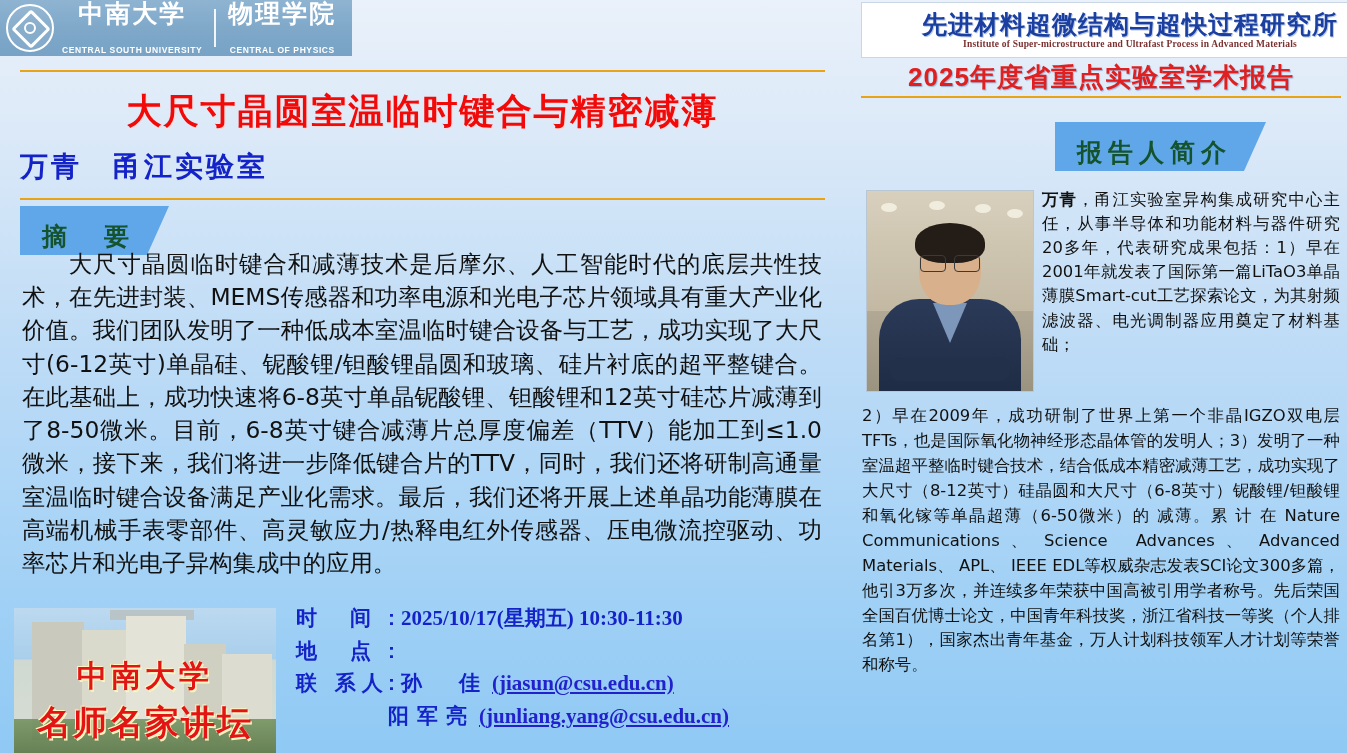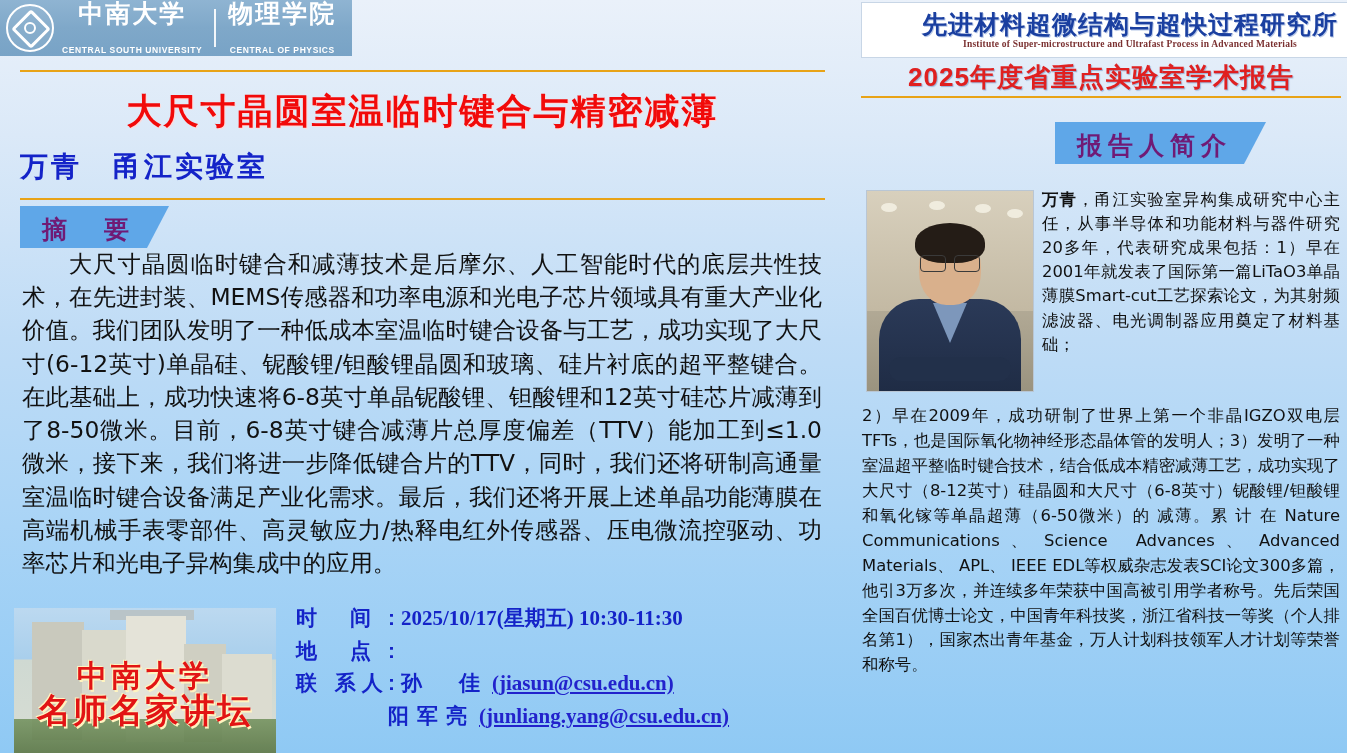--- a/index.html
+++ b/index.html
@@ -70,23 +70,23 @@
     color:#f10a0a;font-size:35px;font-weight:bold;letter-spacing:2px;
     text-shadow:1px 1px 0 #ffd9d9;
   }
   .speaker-line{
     position:absolute;left:20px;top:148px;width:805px;
     color:#1423c8;font-size:28px;font-weight:bold;letter-spacing:3px;
   }
 
   
   .tag{
-    position:absolute;height:38px;background:#5fa7e8;color:#701a75;
+    position:absolute;height:38px;background:#5fa7e8;color:#14532d;
     font-size:25px;font-weight:bold;letter-spacing:6px;
-    display:flex;align-items:center;padding:4px 34px 0 22px;
+    display:flex;align-items:center;padding:11px 34px 0 22px;
     clip-path:polygon(0 0,100% 0,calc(100% - 22px) 100%,0 100%);
   }
   .tag-abstract{left:20px;top:206px;}
   .tag-bio{left:1055px;top:122px;background:#5fa7e8;}
 
   
   .abstract{
     position:absolute;left:22px;top:248px;width:800px;
     font-size:23.4px;color:#111;line-height:1.42;text-align:justify;
     text-indent:2em;
@@ -124,21 +124,21 @@
   .greenery{
     position:absolute;left:0;bottom:0;width:262px;height:34px;
     background:linear-gradient(180deg,#6f8f5a 0%,#53713f 100%);opacity:.85;
   }
   .forum-text{
     position:absolute;left:0;top:52px;width:262px;text-align:center;
     color:#e21414;font-weight:bold;line-height:1.08;
     text-shadow:1.5px 1.5px 0 #fff4c0,-1px -1px 0 #fff4c0;
   }
   .forum-l1{font-size:30px;letter-spacing:4px;}
-  .forum-l2{font-size:34px;letter-spacing:2px;margin-top:0;}
+  .forum-l2{font-size:34px;letter-spacing:2px;margin-top:12px;}
 
   
   .photo{
     position:absolute;left:866px;top:190px;width:166px;height:200px;
     background:linear-gradient(180deg,#cfc9b8 0%,#bdb4a0 40%,#9a937f 100%);
     overflow:hidden;border:1px solid #b9c6d4;
   }
   .ph-wall{position:absolute;left:0;top:0;width:166px;height:120px;background:linear-gradient(180deg,#d8d0bd,#c3b9a3);}
   .ph-lamp{position:absolute;width:16px;height:9px;border-radius:50%;background:#f3efe2;opacity:.9;}
   .ph-lamp.l1{left:14px;top:12px;}

